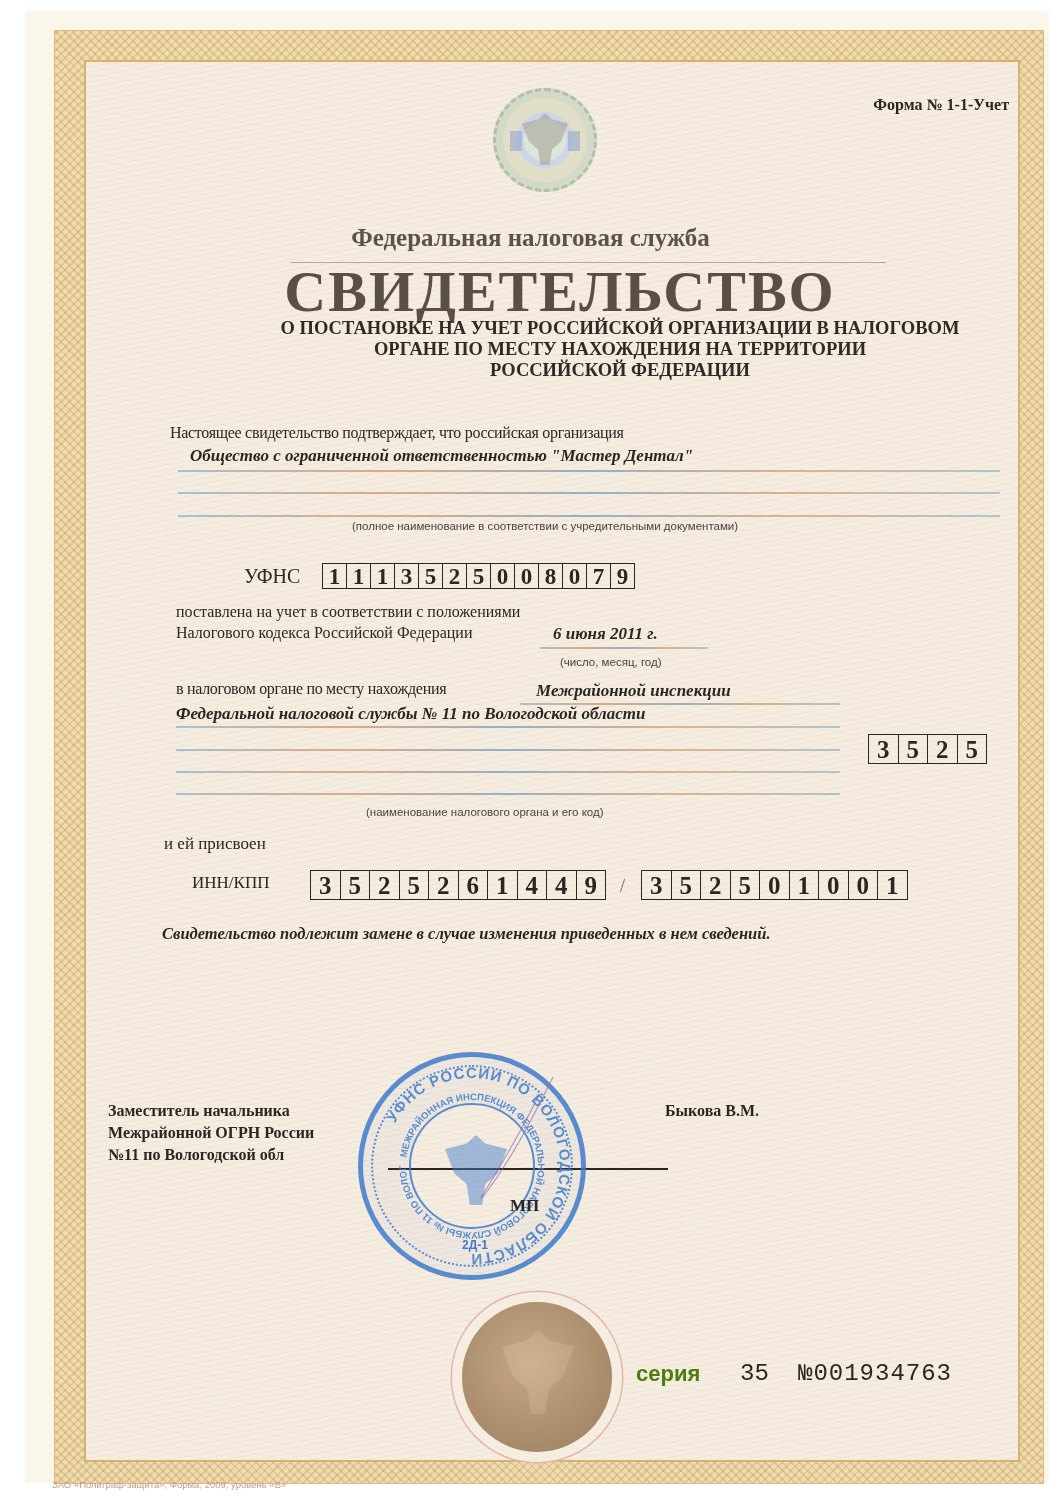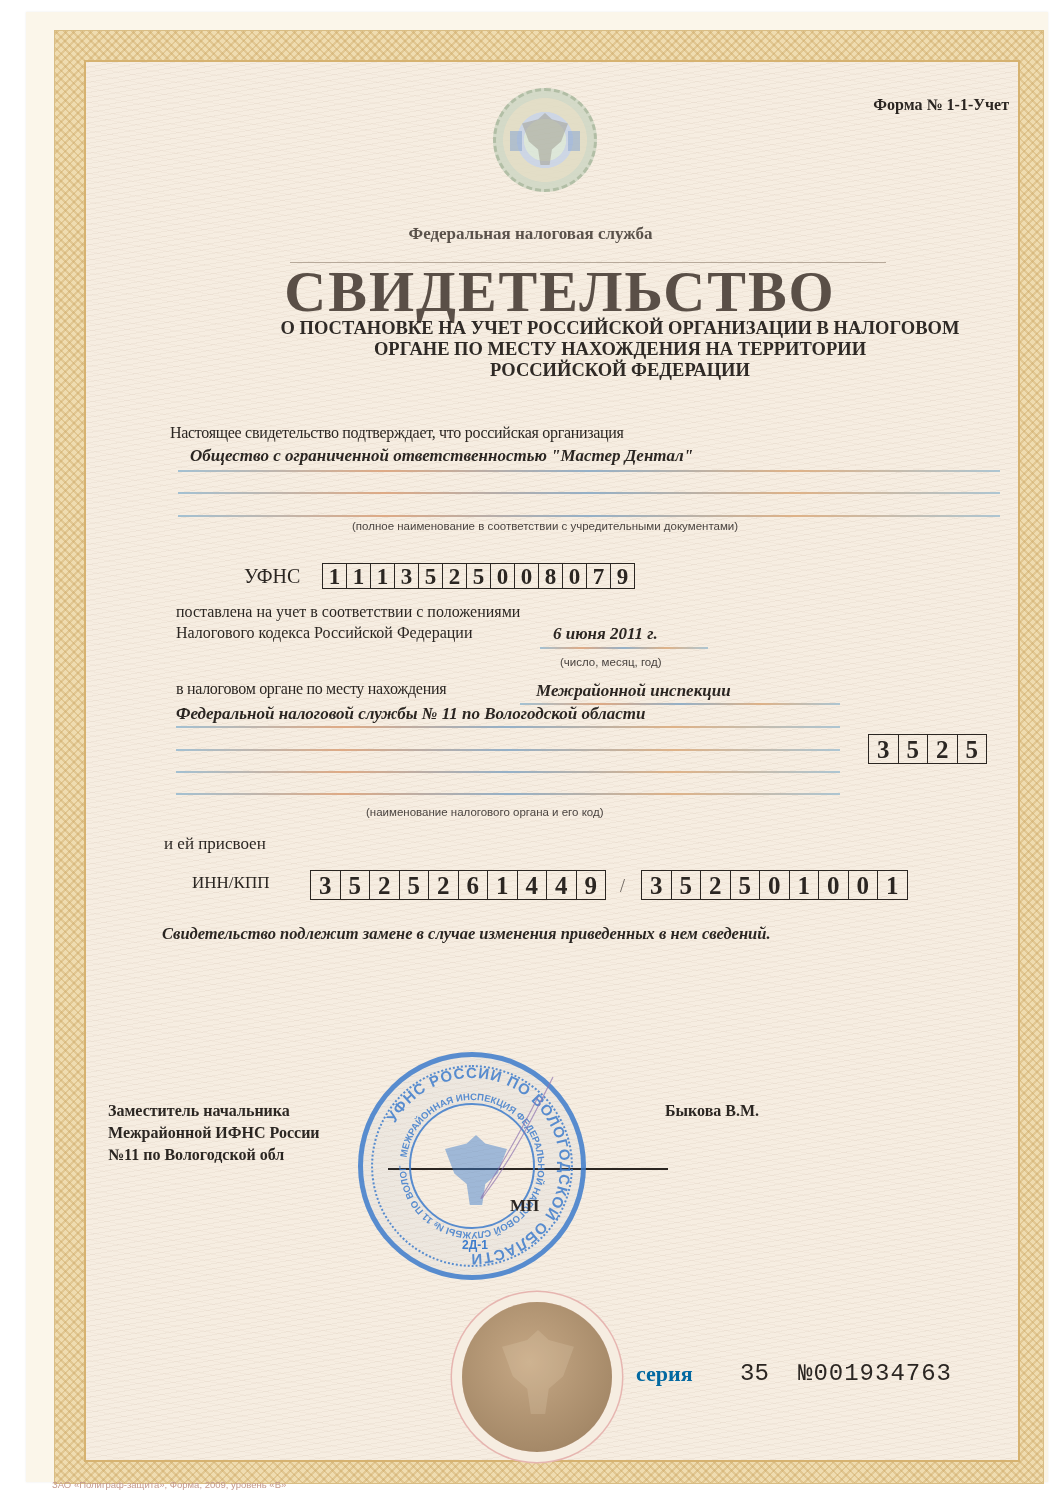--- a/index.html
+++ b/index.html
@@ -41,21 +41,21 @@
       opacity: 0.85;
     }
     .hologram .eagle {
       position: absolute; left: 26px; top: 22px; width: 46px; height: 52px;
       background: #9a9a8d; opacity: 0.6;
       clip-path: polygon(50% 0, 65% 12%, 100% 20%, 85% 55%, 65% 70%, 60% 100%, 40% 100%, 35% 70%, 15% 55%, 0 20%, 35% 12%);
     }
     .hologram .flag-l { position:absolute; left:14px; top:40px; width:12px; height:20px; background:#7fa0cf; opacity:.6; }
     .hologram .flag-r { position:absolute; right:14px; top:40px; width:12px; height:20px; background:#7fa0cf; opacity:.6; }
 
-    .agency { left: 0; width: 1061px; top: 224px; text-align: center; font-size: 17px; font-weight: bold; color: #5a524b; }
+    .agency { left: 0; width: 1061px; top: 224px; text-align: center; font-size: 25px; font-weight: bold; color: #5a524b; }
     .agency-line { left: 290px; top: 262px; width: 596px; height: 1px; background: #b7a99a; }
     .title { left: 0; width: 1120px; top: 258px; text-align: center; font-size: 58px; font-weight: bold; letter-spacing: 2px; color: #5a4f47; }
     .subtitle {
       left: 0; width: 1240px; top: 318px; text-align: center; font-size: 18.5px; font-weight: bold; line-height: 21px; color: #2f2a26;
     }
 
     .sans-cond { font-family: Liberation Serif, serif; }
     .body-text { font-size: 16px; }
     .body-bold { font-size: 17px; font-weight: bold; font-family: "Liberation Serif", serif; font-style: italic; }
     .italic-note { font-size: 11.5px; color: #4a4440; font-family: "Liberation Sans", sans-serif; }
@@ -96,21 +96,21 @@
     .gold-seal {
       left: 462px; top: 1302px; width: 150px; height: 150px; border-radius: 50%;
       background: radial-gradient(circle at 45% 40%, #c6a885, #a68a69 70%, #977b5c);
       box-shadow: 0 0 0 10px #f6ede1, 0 0 0 11.5px #e6b5b0;
     }
     .gold-seal .eagle {
       position:absolute; left:40px; top:28px; width:72px; height:84px; background:rgba(255,240,215,0.15);
       clip-path: polygon(50% 0, 65% 12%, 100% 20%, 85% 55%, 65% 70%, 60% 100%, 40% 100%, 35% 70%, 15% 55%, 0 20%, 35% 12%);
     }
 
-    .series-label { left: 636px; top: 1361px; font-size: 22px; font-weight: bold; color: #0369a1; font-family: Liberation Serif, serif; }
+    .series-label { left: 636px; top: 1361px; font-size: 22px; font-weight: bold; color: #4d7c0f; font-family: Liberation Sans, sans-serif; }
     .series-value { left: 740px; top: 1360px; font-size: 24px; color: #2b2622; font-family: "Liberation Mono", monospace; }
     .number-value { left: 798px; top: 1360px; font-size: 24px; color: #2b2622; font-family: "Liberation Mono", monospace; letter-spacing: 1px; }
 
     .printer { left: 52px; top: 1479px; font-size: 9.5px; color: #c49a8e; font-family: "Liberation Sans", sans-serif; }
   </style>
 </head>
 <body>
 
 <div class="paper"></div>
 <div class="border-frame"></div>
@@ -203,21 +203,21 @@
   <span>1</span>
   <span>0</span>
   <span>0</span>
   <span>1</span>
 </div>
 
 <div class="abs body-bold" style="left:162px; top:924px; font-size:16.5px;">Свидетельство подлежит замене в случае изменения приведенных в нем сведений.</div>
 
 <div class="abs sign-block" style="left:108px; top:1100px;">
   <div>Заместитель начальника</div>
-  <div>Межрайонной ИФНС  России</div>
+  <div>Межрайонной ОГРН  России</div>
   <div>№11 по Вологодской обл</div>
 </div>
 <div class="abs sign-block" style="left:665px; top:1100px;">Быкова В.М.</div>
 <div class="abs sign-line" style="left:388px; top:1168px; width:280px;"></div>
 
 <div class="abs stamp">
   <div class="ring2"></div>
   <div class="ring3"></div>
   <div class="eagle"></div>
   <svg width="218" height="218" viewBox="0 0 218 218">

